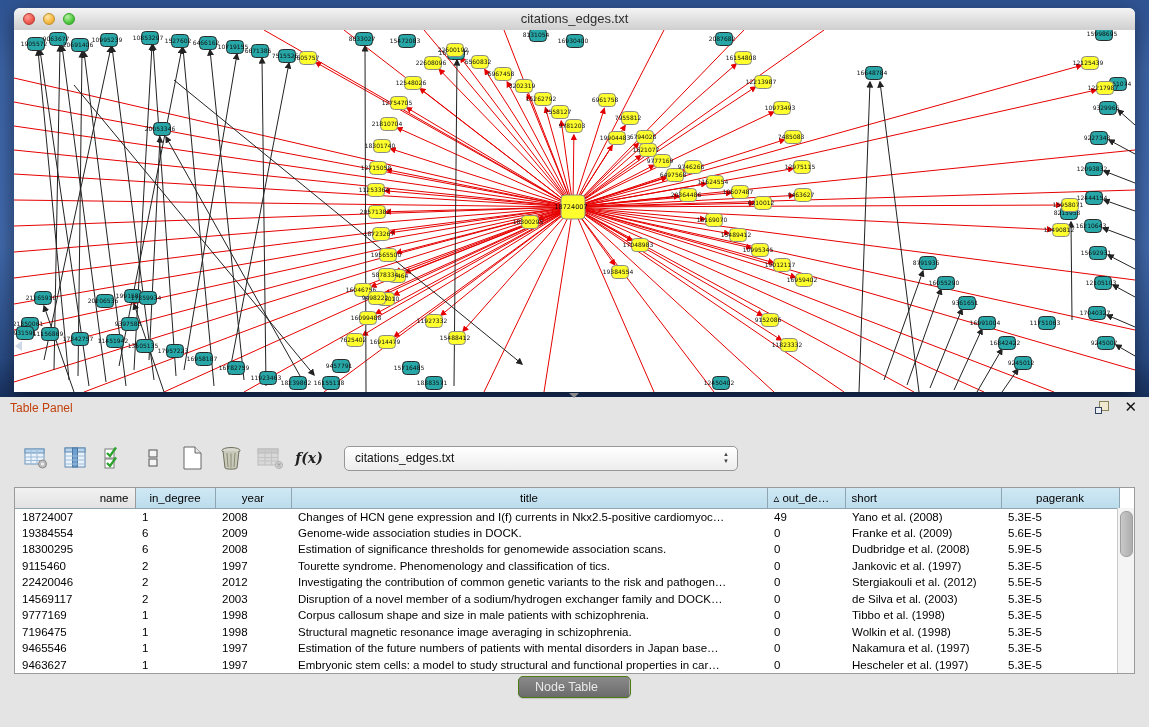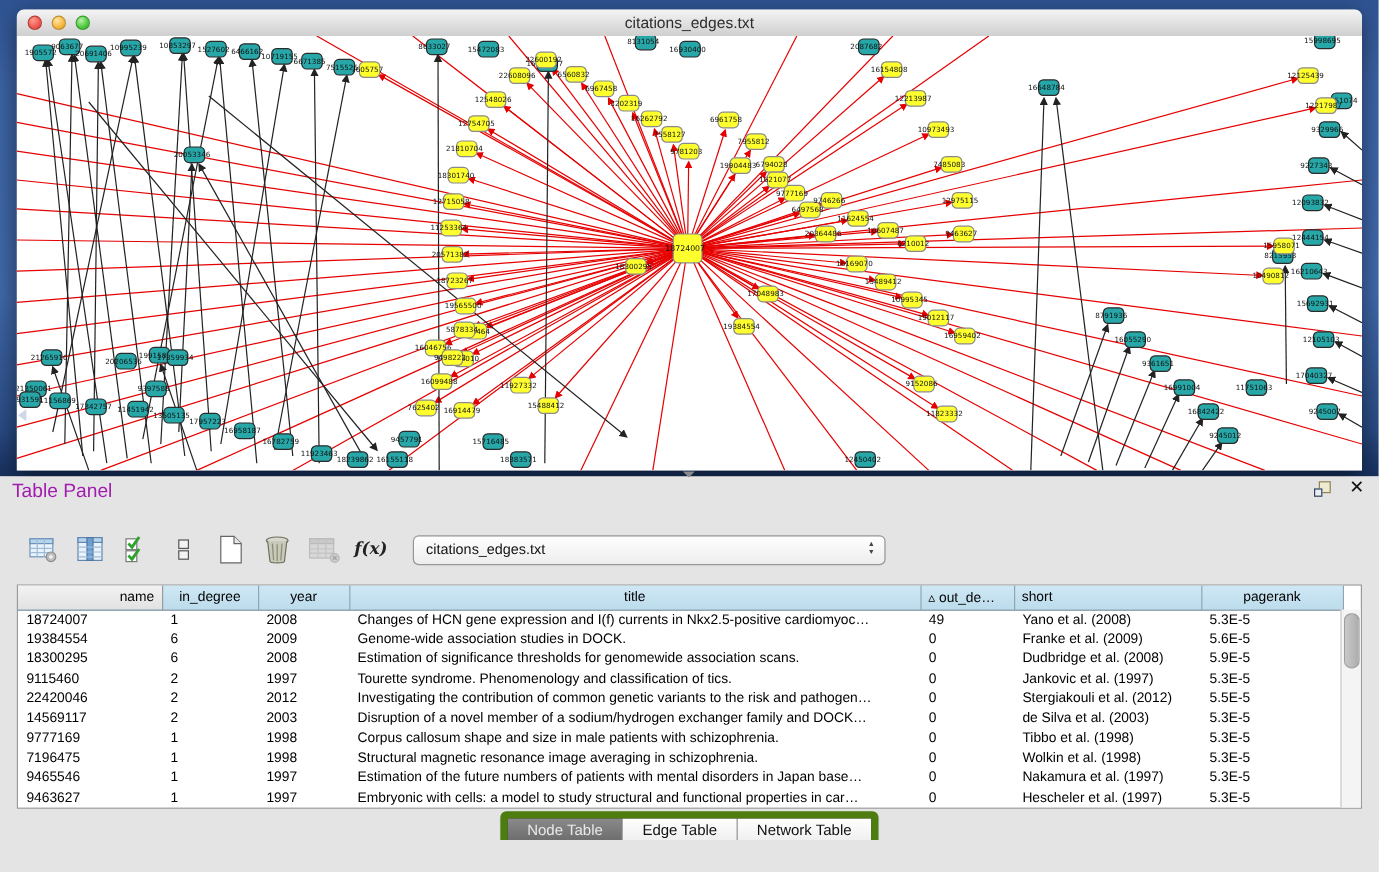--- a/index.html
+++ b/index.html
@@ -22,21 +22,21 @@
   .canvas{position:absolute;left:0;top:22px;width:1121px;height:362px;background:#ffffff;}
   .canvas svg{display:block;}
   .nav-arrow{position:absolute;left:1px;top:333px;width:0;height:0;
     border-top:5px solid transparent;border-bottom:5px solid transparent;border-right:7px solid #cfd8e8;}
 
   
   .table-panel{position:absolute;left:0;top:397px;width:1149px;height:330px;background:#e4e4e4;}
   .splitter-grip{position:absolute;left:569px;top:-4px;width:0;height:0;
     border-left:5px solid transparent;border-right:5px solid transparent;border-top:5px solid #8a8a8a;}
   .panel-header{position:relative;height:22px;}
-  .panel-header .ph-title{position:absolute;left:10px;top:4px;font-size:16px;color:#a21caf;}
+  .panel-header .ph-title{position:absolute;left:10px;top:4px;font-size:12px;color:#c2410c;}
   .panel-header .ph-icons{position:absolute;right:12px;top:3px;display:flex;gap:14px;align-items:center;}
   .float-icon{width:15px;height:13px;position:relative;display:inline-block;}
   .float-icon .sq1{position:absolute;left:4px;top:0;width:8px;height:8px;border:1px solid #8a8457;background:#efe9cf;}
   .float-icon .sq2{position:absolute;left:0;top:6px;width:5px;height:5px;border:1px solid #33415e;background:#e9edf5;}
   .close-x{font-size:15px;font-weight:bold;color:#111;line-height:14px;cursor:default;}
 
   .toolbar{position:absolute;left:22px;top:44px;height:34px;display:flex;align-items:center;gap:11px;}
   .tb-btn{width:28px;height:28px;display:flex;align-items:center;justify-content:center;}
   .fx{font-family:"DejaVu Serif","Liberation Serif",serif;font-style:italic;font-weight:bold;font-size:14px;color:#222;}
   .dropdown{margin-left:10px;width:392px;height:23px;border:1px solid #979797;border-radius:5px;
@@ -50,22 +50,22 @@
   table.grid th{height:20px;box-sizing:border-box;font-weight:normal;font-size:11.5px;
     background:linear-gradient(180deg,#cfe8f4,#bcdcec);border-right:1px solid #8fa6b2;border-bottom:1px solid #8fa6b2;padding:0 6px;}
   table.grid th.hdr-gray{background:linear-gradient(180deg,#f2f2f2,#e2e2e2);border-right:1px solid #9a9a9a;}
   table.grid td{height:16.5px;box-sizing:border-box;padding:0 0 0 7px;white-space:nowrap;overflow:hidden;text-align:left;}
   .vscroll{position:absolute;right:0;top:20px;bottom:0;width:16px;background:#f4f4f4;border-left:1px solid #c9c9c9;}
   .vscroll .thumb{position:absolute;left:2px;top:3px;width:11px;height:44px;border-radius:6px;
     background:linear-gradient(90deg,#c9c9c9,#adadad);border:1px solid #9e9e9e;}
 
   
   .seg-tabs{position:absolute;left:0;right:0;top:279px;display:flex;justify-content:center;}
-  .seg{display:flex;border:6px solid #4d7c0f;border-radius:5px;overflow:hidden;height:20px;background:#404040;
-    box-shadow:0 1px 1px rgba(0,0,0,.15);}
+  .seg{display:flex;border:1px solid #4d7c0f;border-radius:5px;overflow:hidden;height:20px;background:#404040;
+    box-shadow:0 1px 1px rgba(0,0,0,.15);flex-direction:column;}
   .seg .tab{padding:0 16px;font-size:12.5px;line-height:20px;color:#111;background:linear-gradient(180deg,#ffffff,#eeeeee);
     border-right:1px solid #a9a9a9;}
   .seg .tab:last-child{border-right:none;}
   .seg .tab.selected{background:linear-gradient(180deg,#8a8a8a,#6b6b6b);color:#e9e9e9;}
 
   
   .status-bar{position:absolute;left:0;top:306px;width:1149px;height:24px;
     background:linear-gradient(180deg,#fafafa,#dcdcdc);border-top:1px solid #b2b2b2;}
   .status-right{position:absolute;right:10px;top:4px;display:flex;align-items:center;gap:6px;}
   .status-right .mem-label{font-size:11.5px;color:#222;}
@@ -675,21 +675,21 @@
               <td>1997</td>
               <td>Estimation of the future numbers of patients with mental disorders in Japan base…</td>
               <td>0</td>
               <td>Nakamura et al. (1997)</td>
               <td>5.3E-5</td>
             </tr>
             <tr>
               <td>9463627</td>
               <td>1</td>
               <td>1997</td>
-              <td>Embryonic with cells: a model to study structural and functional properties in car…</td>
+              <td>Embryonic stem cells: a model to study structural and functional properties in car…</td>
               <td>0</td>
               <td>Hescheler et al. (1997)</td>
               <td>5.3E-5</td>
             </tr>
           </tbody>
       </table>
       <div class="vscroll">
         <div class="thumb"></div>
       </div>
     </div>

